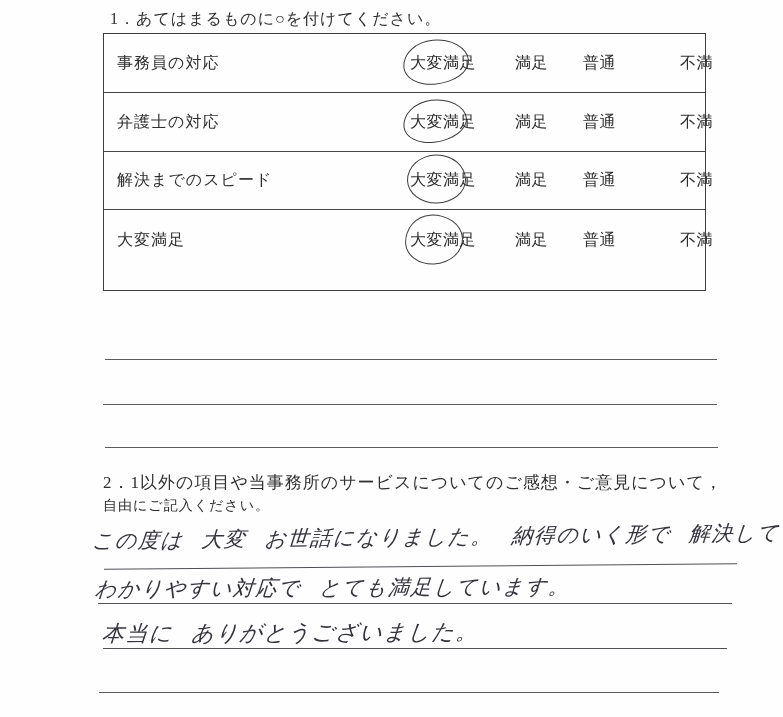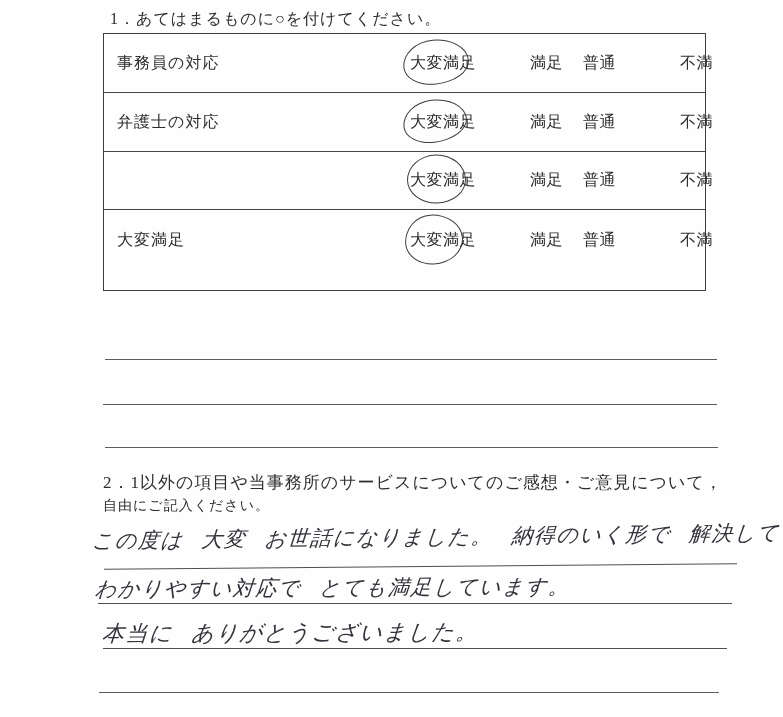--- a/index.html
+++ b/index.html
@@ -34,21 +34,21 @@
   .row .label{
     position:absolute;left:13px;top:50%;
     transform:translateY(-50%);
     font-size:16px;letter-spacing:1px;white-space:nowrap;
   }
   .opt{
     position:absolute;top:50%;transform:translateY(-50%);
     font-size:16px;letter-spacing:0.5px;white-space:nowrap;
   }
   .opt0{left:306px;}
-  .opt1{left:426px;}
+  .opt1{left:411px;}
   .opt2{left:479px;}
   .opt3{left:576px;text-align:center;}
   .opt0 .txt{position:relative;z-index:1;}
   .ring{
     position:absolute;left:-7px;top:-13px;
     width:64px;height:43px;
     border:1.7px solid #3c3c3c;
     border-radius:48% 52% 55% 45% / 56% 52% 48% 44%;
     transform:rotate(-5deg);
     pointer-events:none;
@@ -121,20 +121,21 @@
       <span class="opt opt0">
         <span class="ring"></span>
         <span class="txt">大変満足</span>
       </span>
       <span class="opt opt1">満足</span>
       <span class="opt opt2">普通</span>
       <span class="opt opt3">不満</span>
     </div>
 
     <div class="row">
+      <span class="label">解決までのスピード</span>
       <span class="opt opt0">
         <span class="ring"></span>
         <span class="txt">大変満足</span>
       </span>
       <span class="opt opt1">満足</span>
       <span class="opt opt2">普通</span>
       <span class="opt opt3">不満</span>
     </div>
 
     <div class="row">

